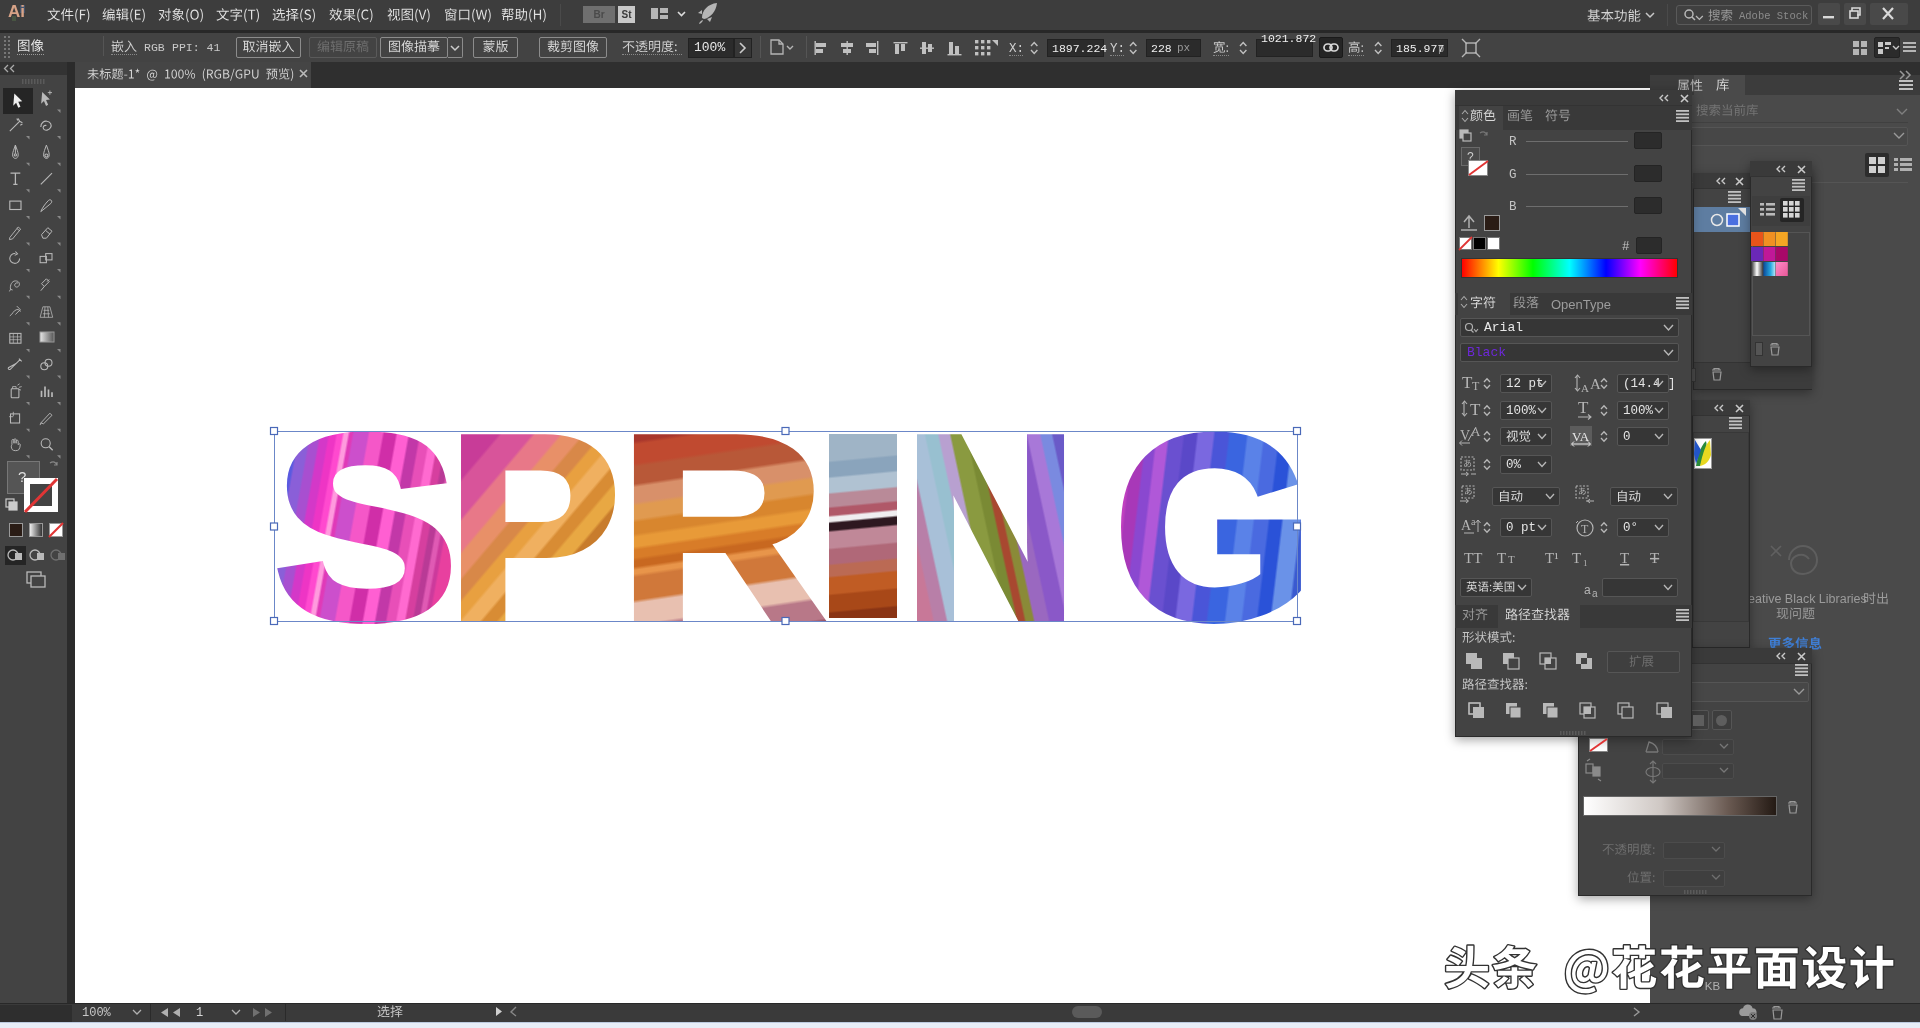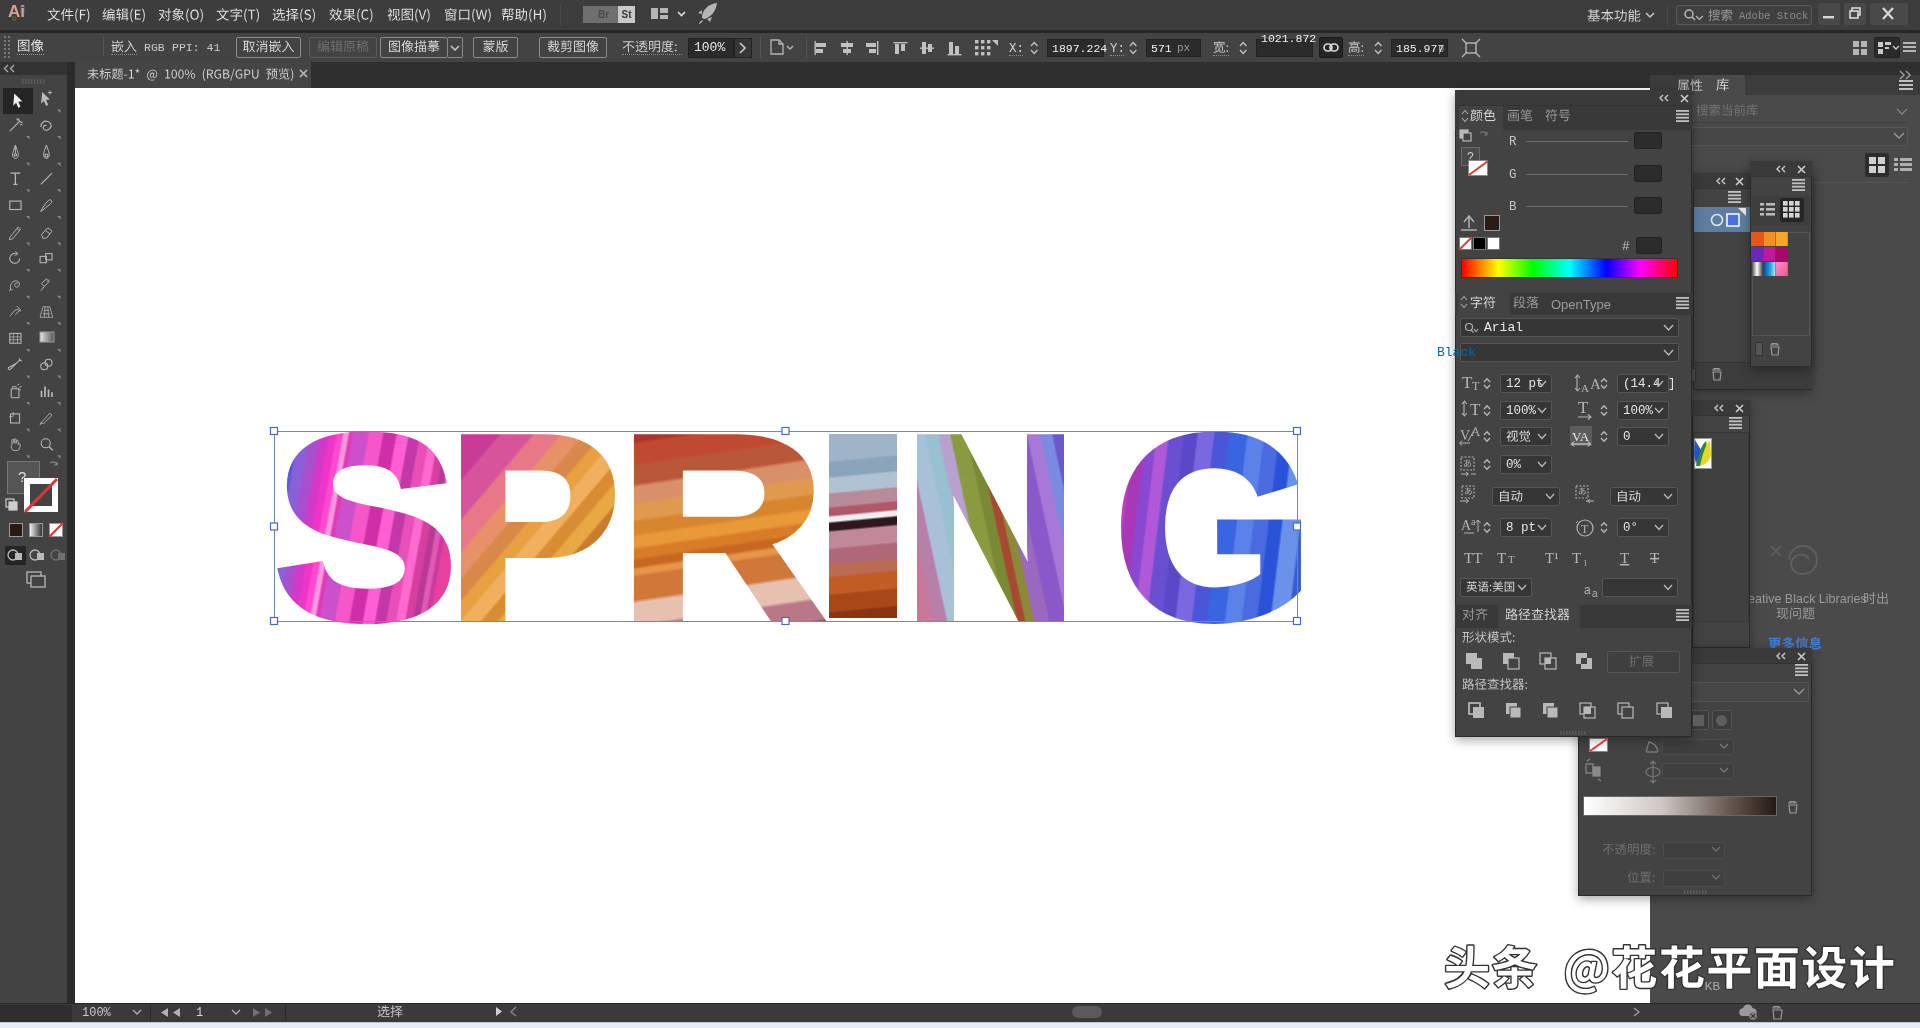--- a/index.html
+++ b/index.html
@@ -14,21 +14,21 @@
 <div class="" style="left:75px;top:88px;width:1575px;height:915px;background:#fff"></div>
 <div class="" style="left:75px;top:62px;width:236px;height:26px;background:#454545"></div>
 <div class="" style="left:1650px;top:62px;width:270px;height:960px;background:#4a4a4a"></div>
 <div class="" style="left:0px;top:1003px;width:1920px;height:19px;background:#3a3a3a;border-top:1px solid #282828"></div>
 <div class="" style="left:0px;top:1005px;width:72px;height:17px;background:#2e2e2e"></div>
 <div class="" style="left:0px;top:1022px;width:1920px;height:6px;background:#e7edf7;border-top:1px solid #bccadf"></div>
 <div style="left:20px;top:5px;width:5px;height:8px;background:#4a6a9a;opacity:0.5"></div>
 <div style="left:12px;top:16px;width:4px;height:5px;background:#5a7a4a;opacity:0.4"></div>
 <div style="left:8px;top:2px;width:26px;height:24px;font:bold 17px 'Liberation Sans';color:#d8a387">Ai</div>
 <div class="" style="left:560px;top:4px;width:1px;height:22px;background:#4a4a4a"></div>
-<div style="left:583px;top:6px;width:41px;height:17px;background:#6f6f6f;color:#4a4a4a;font:bold 10px 'Liberation Sans';text-align:center;line-height:17px">Br</div>
+<div style="left:583px;top:6px;width:32px;height:17px;background:#6f6f6f;color:#4a4a4a;font:bold 10px 'Liberation Sans';text-align:center;line-height:17px">Br</div>
 <div style="left:618px;top:6px;width:17px;height:17px;background:#c9c9c9;color:#3a3a3a;font:bold 10px 'Liberation Sans';text-align:center;line-height:17px">St</div>
 <div class="" style="left:1667px;top:4px;width:1px;height:22px;background:#4a4a4a"></div>
 <div class="" style="left:1676px;top:5px;width:136px;height:20px;background:#404040;border:1px solid #5a5a5a;border-radius:3px"></div>
 <div style="position:absolute;left:1739px;top:10px;font:normal 10.5px 'Liberation Mono';color:#8b8b8b;letter-spacing:0px;white-space:nowrap">Adobe Stock</div>
 <div class="" style="left:1818px;top:3px;width:22px;height:22px;background:#494949;border-radius:2px"></div>
 <div class="" style="left:1844px;top:3px;width:22px;height:22px;background:#494949;border-radius:2px"></div>
 <div class="" style="left:1870px;top:3px;width:38px;height:22px;background:#494949;border-radius:2px"></div>
 <div style="left:17px;top:54px;width:27px;border-top:1px dotted #9a9a9a"></div>
 <div class="" style="left:103px;top:36px;width:1px;height:20px;background:#555"></div>
 <div style="left:111px;top:54px;width:26px;border-top:1px dotted #888"></div>
@@ -46,21 +46,21 @@
 <div class="" style="left:734px;top:38px;width:18px;height:20px;background:#373737;border:1px solid #222"></div>
 <div class="" style="left:760px;top:36px;width:1px;height:22px;background:#555"></div>
 <div class="" style="left:806px;top:36px;width:1px;height:22px;background:#555"></div>
 <div style="position:absolute;left:1009px;top:42px;font:normal 12.5px 'Liberation Mono';color:#d0d0d0;letter-spacing:0px;white-space:nowrap">X:</div>
 <div style="left:1009px;top:55px;width:14px;border-top:1px dotted #888"></div>
 <div class="" style="left:1047px;top:39px;width:57px;height:18px;background:#2b2b2b;border:1px solid #222"></div>
 <div style="position:absolute;left:1052px;top:42px;font:normal 11.5px 'Liberation Mono';color:#f0f0f0;letter-spacing:0px;white-space:nowrap">1897.224</div>
 <div style="position:absolute;left:1110px;top:42px;font:normal 12.5px 'Liberation Mono';color:#d0d0d0;letter-spacing:0px;white-space:nowrap">Y:</div>
 <div style="left:1110px;top:55px;width:14px;border-top:1px dotted #888"></div>
 <div class="" style="left:1146px;top:39px;width:55px;height:18px;background:#2b2b2b;border:1px solid #222"></div>
-<div style="position:absolute;left:1151px;top:42px;font:normal 11.5px 'Liberation Mono';color:#f0f0f0;letter-spacing:0px;white-space:nowrap">571</div>
+<div style="position:absolute;left:1151px;top:42px;font:normal 11.5px 'Liberation Mono';color:#f0f0f0;letter-spacing:0px;white-space:nowrap">228</div>
 <div style="position:absolute;left:1177px;top:42px;font:normal 11px 'Liberation Mono';color:#9a9a9a;letter-spacing:0px;white-space:nowrap">px</div>
 <div style="left:1213px;top:55px;width:16px;border-top:1px dotted #888"></div>
 <div class="" style="left:1256px;top:39px;width:57px;height:18px;background:#2b2b2b;border:1px solid #222"></div>
 <div style="position:absolute;left:1261px;top:32px;font:normal 11.5px 'Liberation Mono';color:#f0f0f0;letter-spacing:0px;white-space:nowrap">1021.872</div>
 <div class="" style="left:1319px;top:37px;width:24px;height:21px;background:#252525;border:1px solid #1a1a1a;border-radius:2px"></div>
 <div style="left:1348px;top:55px;width:16px;border-top:1px dotted #888"></div>
 <div class="" style="left:1391px;top:39px;width:57px;height:18px;background:#2b2b2b;border:1px solid #222"></div>
 <div style="position:absolute;left:1396px;top:42px;font:normal 11.5px 'Liberation Mono';color:#f0f0f0;letter-spacing:0px;white-space:nowrap">185.977</div>
 <div style="position:absolute;left:1438px;top:43px;font:normal 10.5px 'Liberation Mono';color:#9a9a9a;letter-spacing:0px;white-space:nowrap">p</div>
 <div class="" style="left:1874px;top:37px;width:26px;height:21px;background:#2b2b2b;border:1px solid #222;border-radius:2px"></div>
@@ -374,39 +374,39 @@
 <div style="left:1487px;top:237px;width:13px;height:13px;background:#fff;border:1px solid #777"></div>
 <div style="position:absolute;left:1622px;top:240px;font:normal 12.5px 'Liberation Mono';color:#c4c4c4;letter-spacing:0px;white-space:nowrap">#</div>
 <div class="" style="left:1636px;top:237px;width:26px;height:17px;background:#2c2c2c;border:1px solid #242424;border-radius:2px"></div>
 <div style="left:1461px;top:258px;width:217px;height:20px;background:linear-gradient(90deg,#f00,#ff0 17%,#0f0 33%,#0ff 50%,#00f 67%,#f0f 83%,#f00);border:1px solid #333"></div>
 <div class="" style="left:1455px;top:293px;width:237px;height:22px;background:#393939"></div>
 <div class="" style="left:1458px;top:293px;width:52px;height:22px;background:#434343"></div>
 <div style="position:absolute;left:1551px;top:297px;font:normal 13px 'Liberation Sans';color:#9c9c9c;letter-spacing:0px;white-space:nowrap">OpenType</div>
 <div class="" style="left:1460px;top:318px;width:219px;height:19px;background:#363636;border:1px solid #565656;border-radius:2px"></div>
 <div style="position:absolute;left:1484px;top:320px;font:normal 13px 'Liberation Mono';color:#e8e8e8;letter-spacing:0px;white-space:nowrap">Arial</div>
 <div class="" style="left:1460px;top:343px;width:219px;height:19px;background:#363636;border:1px solid #565656;border-radius:2px"></div>
-<div style="position:absolute;left:1437px;top:345px;font:normal 13px 'Liberation Mono';color:#0369a1;letter-spacing:0px;white-space:nowrap">Black</div>
+<div style="position:absolute;left:1467px;top:345px;font:normal 13px 'Liberation Mono';color:#6d28d9;letter-spacing:0px;white-space:nowrap">Black</div>
 <div class="" style="left:1500px;top:374px;width:52px;height:19px;background:#363636;border:1px solid #565656;border-radius:2px"></div>
 <div style="position:absolute;left:1506px;top:376.5px;font:normal 12.5px 'Liberation Mono';color:#e4e4e4;letter-spacing:0px;white-space:nowrap">12 pt</div>
 <div class="" style="left:1617px;top:374px;width:52px;height:19px;background:#363636;border:1px solid #565656;border-radius:2px"></div>
 <div style="position:absolute;left:1623px;top:376.5px;font:normal 12.5px 'Liberation Mono';color:#e4e4e4;letter-spacing:0px;white-space:nowrap">(14.4 ]</div>
 <div class="" style="left:1500px;top:401px;width:52px;height:19px;background:#363636;border:1px solid #565656;border-radius:2px"></div>
 <div style="position:absolute;left:1506px;top:403.5px;font:normal 12.5px 'Liberation Mono';color:#e4e4e4;letter-spacing:0px;white-space:nowrap">100%</div>
 <div class="" style="left:1617px;top:401px;width:52px;height:19px;background:#363636;border:1px solid #565656;border-radius:2px"></div>
 <div style="position:absolute;left:1623px;top:403.5px;font:normal 12.5px 'Liberation Mono';color:#e4e4e4;letter-spacing:0px;white-space:nowrap">100%</div>
 <div class="" style="left:1500px;top:427px;width:52px;height:19px;background:#363636;border:1px solid #565656;border-radius:2px"></div>
 <div style="left:1570px;top:426px;width:22px;height:20px;background:#5c5c5c"></div>
 <div class="" style="left:1617px;top:427px;width:52px;height:19px;background:#363636;border:1px solid #565656;border-radius:2px"></div>
 <div style="position:absolute;left:1623px;top:429.5px;font:normal 12.5px 'Liberation Mono';color:#e4e4e4;letter-spacing:0px;white-space:nowrap">0</div>
 <div class="" style="left:1500px;top:455px;width:52px;height:19px;background:#363636;border:1px solid #565656;border-radius:2px"></div>
 <div style="position:absolute;left:1506px;top:457.5px;font:normal 12.5px 'Liberation Mono';color:#e4e4e4;letter-spacing:0px;white-space:nowrap">0%</div>
 <div class="" style="left:1492px;top:487px;width:68px;height:19px;background:#363636;border:1px solid #565656;border-radius:2px"></div>
 <div class="" style="left:1610px;top:487px;width:68px;height:19px;background:#363636;border:1px solid #565656;border-radius:2px"></div>
 <div class="" style="left:1500px;top:518px;width:52px;height:19px;background:#363636;border:1px solid #565656;border-radius:2px"></div>
-<div style="position:absolute;left:1506px;top:520.5px;font:normal 12.5px 'Liberation Mono';color:#e4e4e4;letter-spacing:0px;white-space:nowrap">8 pt</div>
+<div style="position:absolute;left:1506px;top:520.5px;font:normal 12.5px 'Liberation Mono';color:#e4e4e4;letter-spacing:0px;white-space:nowrap">0 pt</div>
 <div class="" style="left:1617px;top:518px;width:52px;height:19px;background:#363636;border:1px solid #565656;border-radius:2px"></div>
 <div style="position:absolute;left:1623px;top:520.5px;font:normal 12.5px 'Liberation Mono';color:#e4e4e4;letter-spacing:0px;white-space:nowrap">0°</div>
 <div class="" style="left:1460px;top:578px;width:72px;height:19px;background:#363636;border:1px solid #565656;border-radius:2px"></div>
 <div class="" style="left:1602px;top:578px;width:76px;height:19px;background:#363636;border:1px solid #565656;border-radius:2px"></div>
 <div class="" style="left:1455px;top:605px;width:237px;height:23px;background:#393939"></div>
 <div class="" style="left:1498px;top:605px;width:82px;height:23px;background:#434343"></div>
 <div class="" style="left:1607px;top:651px;width:73px;height:22px;background:#3f3f3f;border:1px solid #565656;border-radius:2px"></div>
 <div style="position:absolute;left:82px;top:1006px;font:normal 12px 'Liberation Mono';color:#c8c8c8;letter-spacing:0px;white-space:nowrap">100%</div>
 <div class="" style="left:150px;top:1004px;width:1px;height:17px;background:#2a2a2a"></div>
 <div style="position:absolute;left:196px;top:1006px;font:normal 12px 'Liberation Mono';color:#d8d8d8;letter-spacing:0px;white-space:nowrap">1</div>

